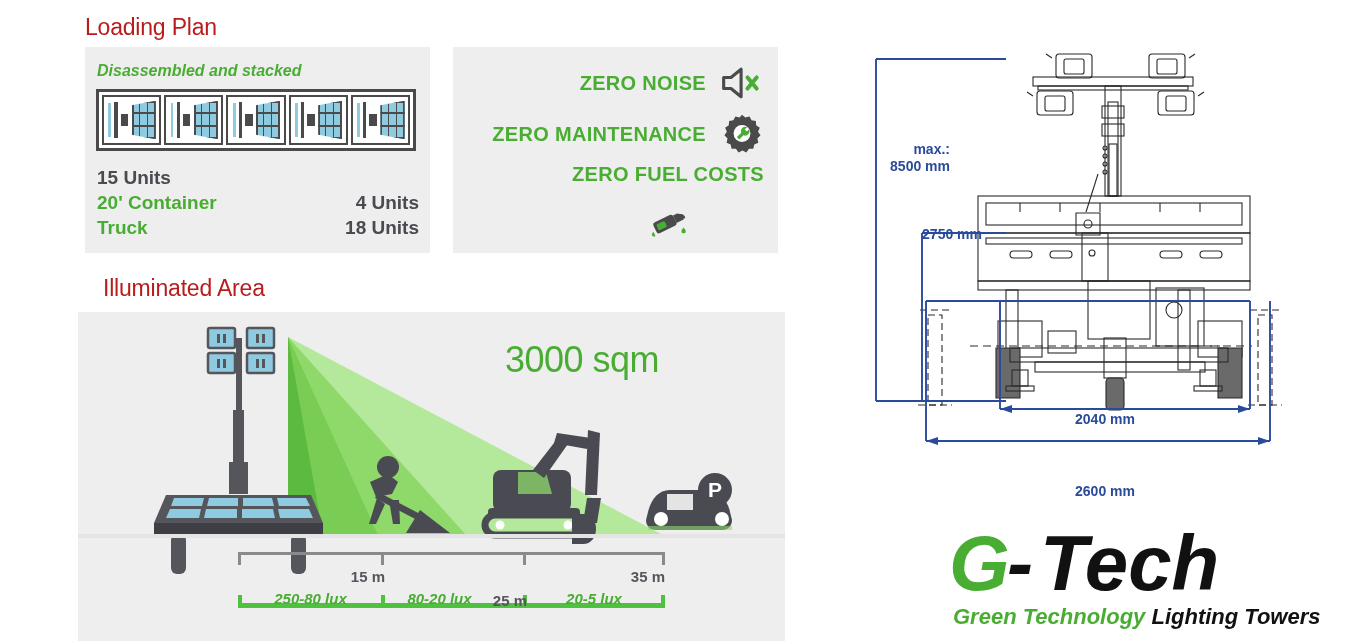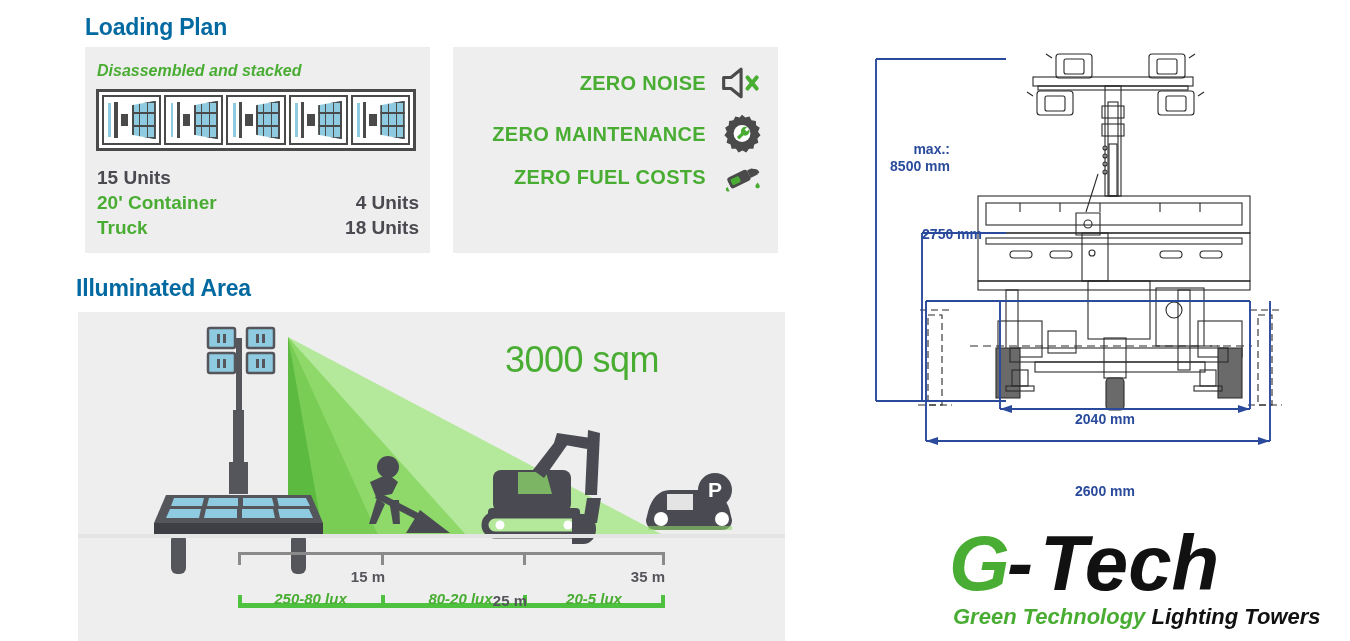--- a/index.html
+++ b/index.html
@@ -8,22 +8,22 @@
     background: #ffffff;
     font-family: "Liberation Sans", sans-serif;
     position: relative;
     overflow: hidden;
   }
   .panel { background: #eeeeee; position: absolute; }
 
   
   .section-title {
     position: absolute;
-    color: #0369a1;
-    font-weight: bold;
+    color: #b91c1c;
+    font-weight: normal;
     font-size: 23px;
     letter-spacing: -0.2px;
   }
 
   
   #loading-panel { left: 85px; top: 47px; width: 345px; height: 206px; }
   #loading-subtitle {
     position: absolute; left: 12px; top: 15px;
     color: #4aad33; font-weight: bold; font-style: italic;
     font-size: 16px;
@@ -193,39 +193,39 @@
     <span class="zero-label">ZERO MAINTENANCE</span>
     <span>
       <svg class="zero-icon" viewBox="0 0 48 48">
         <path d="M24 3l3.6 3.1 4.6-1.2 2.2 4.2 4.7.6.3 4.8 4 2.6-1.9 4.4 2.7 3.9-3.4 3.4 1 4.7-4.4 1.9-1 4.7-4.8.1-2.8 3.9-4.3-2-4.3 2-2.8-3.9-4.8-.1-1-4.7-4.4-1.9 1-4.7L4.8 25.4l2.7-3.9-1.9-4.4 4-2.6.3-4.8 4.7-.6 2.2-4.2 4.6 1.2z" fill="#4a4a4a"></path>
         <circle cx="24" cy="23.5" r="9.2" fill="#ffffff"></circle>
         <path d="M29.6 16.6a4.9 4.9 0 0 0-6.6 6.2l-4.6 4.6 2.6 2.6 4.6-4.6a4.9 4.9 0 0 0 6.2-6.6l-2.6 2.6-2.3-2.3z" fill="#4aad33"></path>
       </svg>
     </span>
   </div>
 
-  <div class="zero-row" style="top:108px;">
+  <div class="zero-row" style="top:116px;flex-direction:column;">
     <span class="zero-label">ZERO FUEL COSTS</span>
     <span>
       <svg class="zero-icon" viewBox="0 0 48 48">
         <g transform="rotate(-26 24 24)">
           <rect x="8" y="18" width="24" height="13" rx="3" fill="#4a4a4a"></rect>
           <rect x="11" y="21" width="10" height="7" rx="1.6" fill="#4aad33"></rect>
           <path d="M32 20h5l4 3v6h-9z" fill="#4a4a4a"></path>
           <path d="M37 23c3 0 5 1.5 5 4" stroke="#4a4a4a" stroke-width="2.6" fill="none" stroke-linecap="round"></path>
           <path d="M5 27c-2 0-3 1.2-3 2.6 0 1.3 1.2 2.4 3 2.4z" fill="#4aad33"></path>
         </g>
         <path d="M41 30c1.6 2 2.4 3.1 2.4 4a2.4 2.4 0 0 1-4.8 0c0-.9.8-2 2.4-4z" fill="#4aad33"></path>
       </svg>
     </span>
   </div>
 
 </div>
 
-<div class="section-title" style="left:76px; top:275px;">Illuminated Area</div>
+<div class="section-title" style="left:103px; top:275px;">Illuminated Area</div>
 
 <div class="panel" id="illum-panel">
 
   <div id="sqm-value">3000 sqm</div>
 
   <svg id="scene" viewBox="0 0 707 329">
 
     <g>
       <polygon points="210,25 388,223 210,223" fill="#b4e89a"></polygon>
       <polygon points="210,25 585,223 210,223" fill="#b4e89a"></polygon>
@@ -317,21 +317,21 @@
       <rect x="445" y="283" width="4" height="13" fill="#4ec13f"></rect>
       <rect x="583" y="283" width="4" height="13" fill="#4ec13f"></rect>
     </g>
   </svg>
 
   <div class="dist-label" style="left:245px; top:256px; width:62px;">15 m</div>
   <div class="dist-label" style="left:387px; top:256px; width:62px;margin-top:24px;">25 m</div>
   <div class="dist-label" style="left:525px; top:256px; width:62px;">35 m</div>
 
   <div class="lux-label" style="left:160px; top:278px; width:145px;">250-80 lux</div>
-  <div class="lux-label" style="left:311px; top:278px; width:143px;">80-20 lux</div>
+  <div class="lux-label" style="left:290px; top:278px; width:143px;">80-20 lux</div>
   <div class="lux-label" style="left:445px; top:278px; width:142px;">20-5 lux</div>
 </div>
 
 <svg id="tech-drawing" viewBox="0 0 450 425">
   <g stroke="#2a2a2a" fill="none" stroke-width="1.1">
 
     <rect x="173" y="29" width="160" height="9"></rect>
     <rect x="178" y="38" width="150" height="4"></rect>
 
     <rect x="196" y="6" width="36" height="24" rx="3"></rect>

